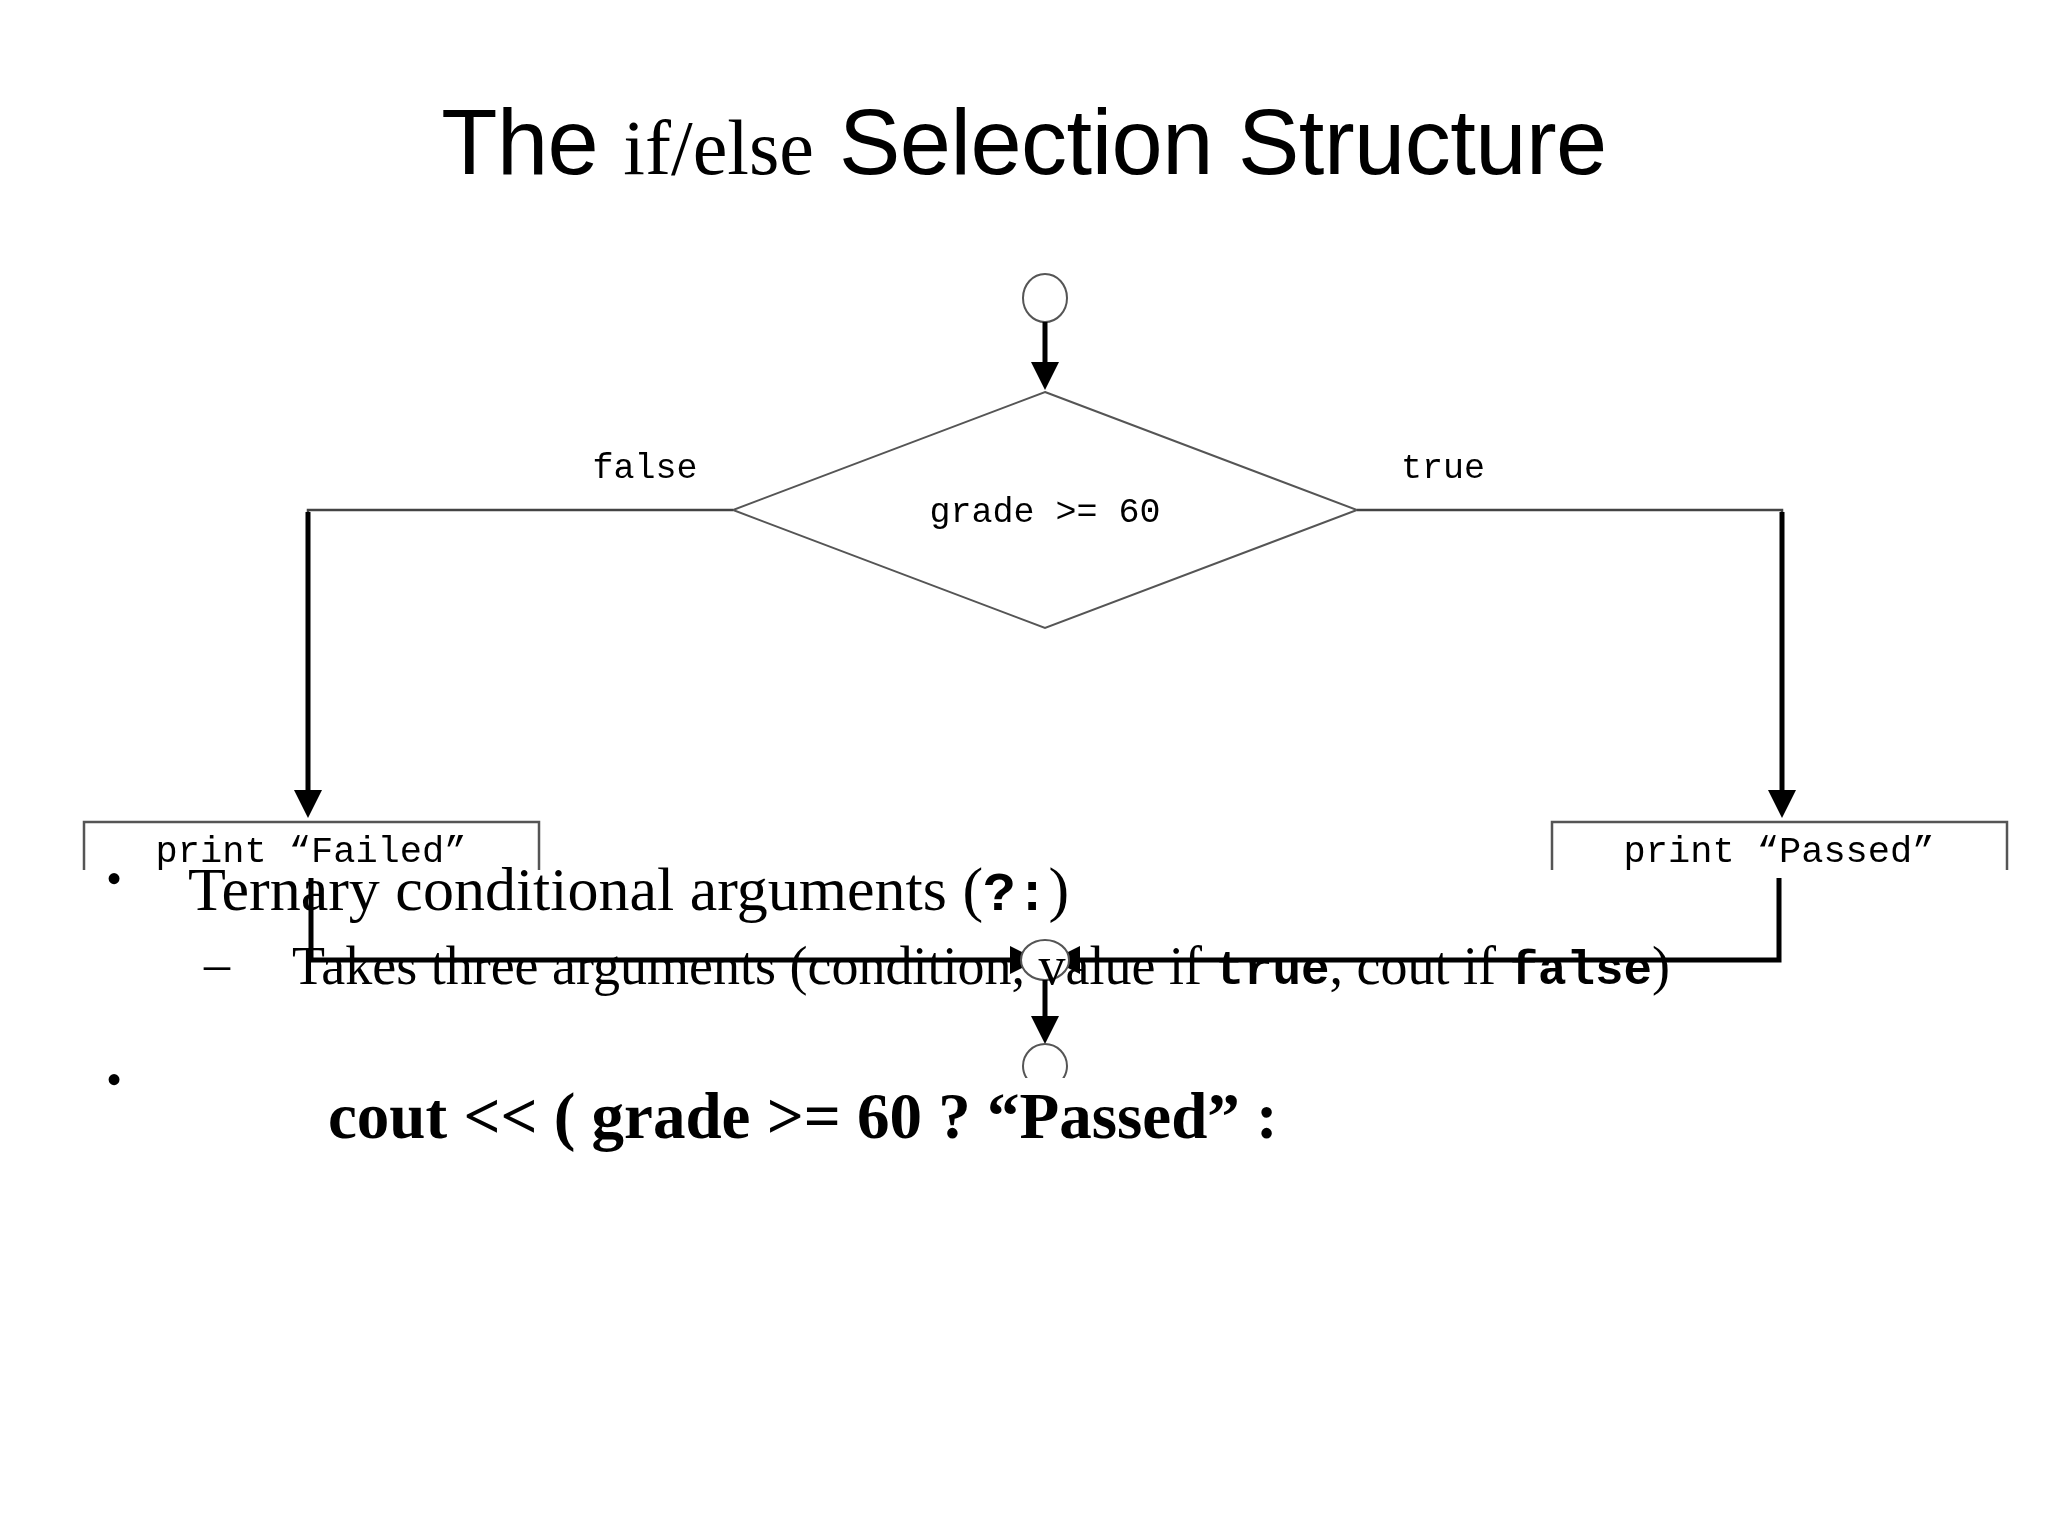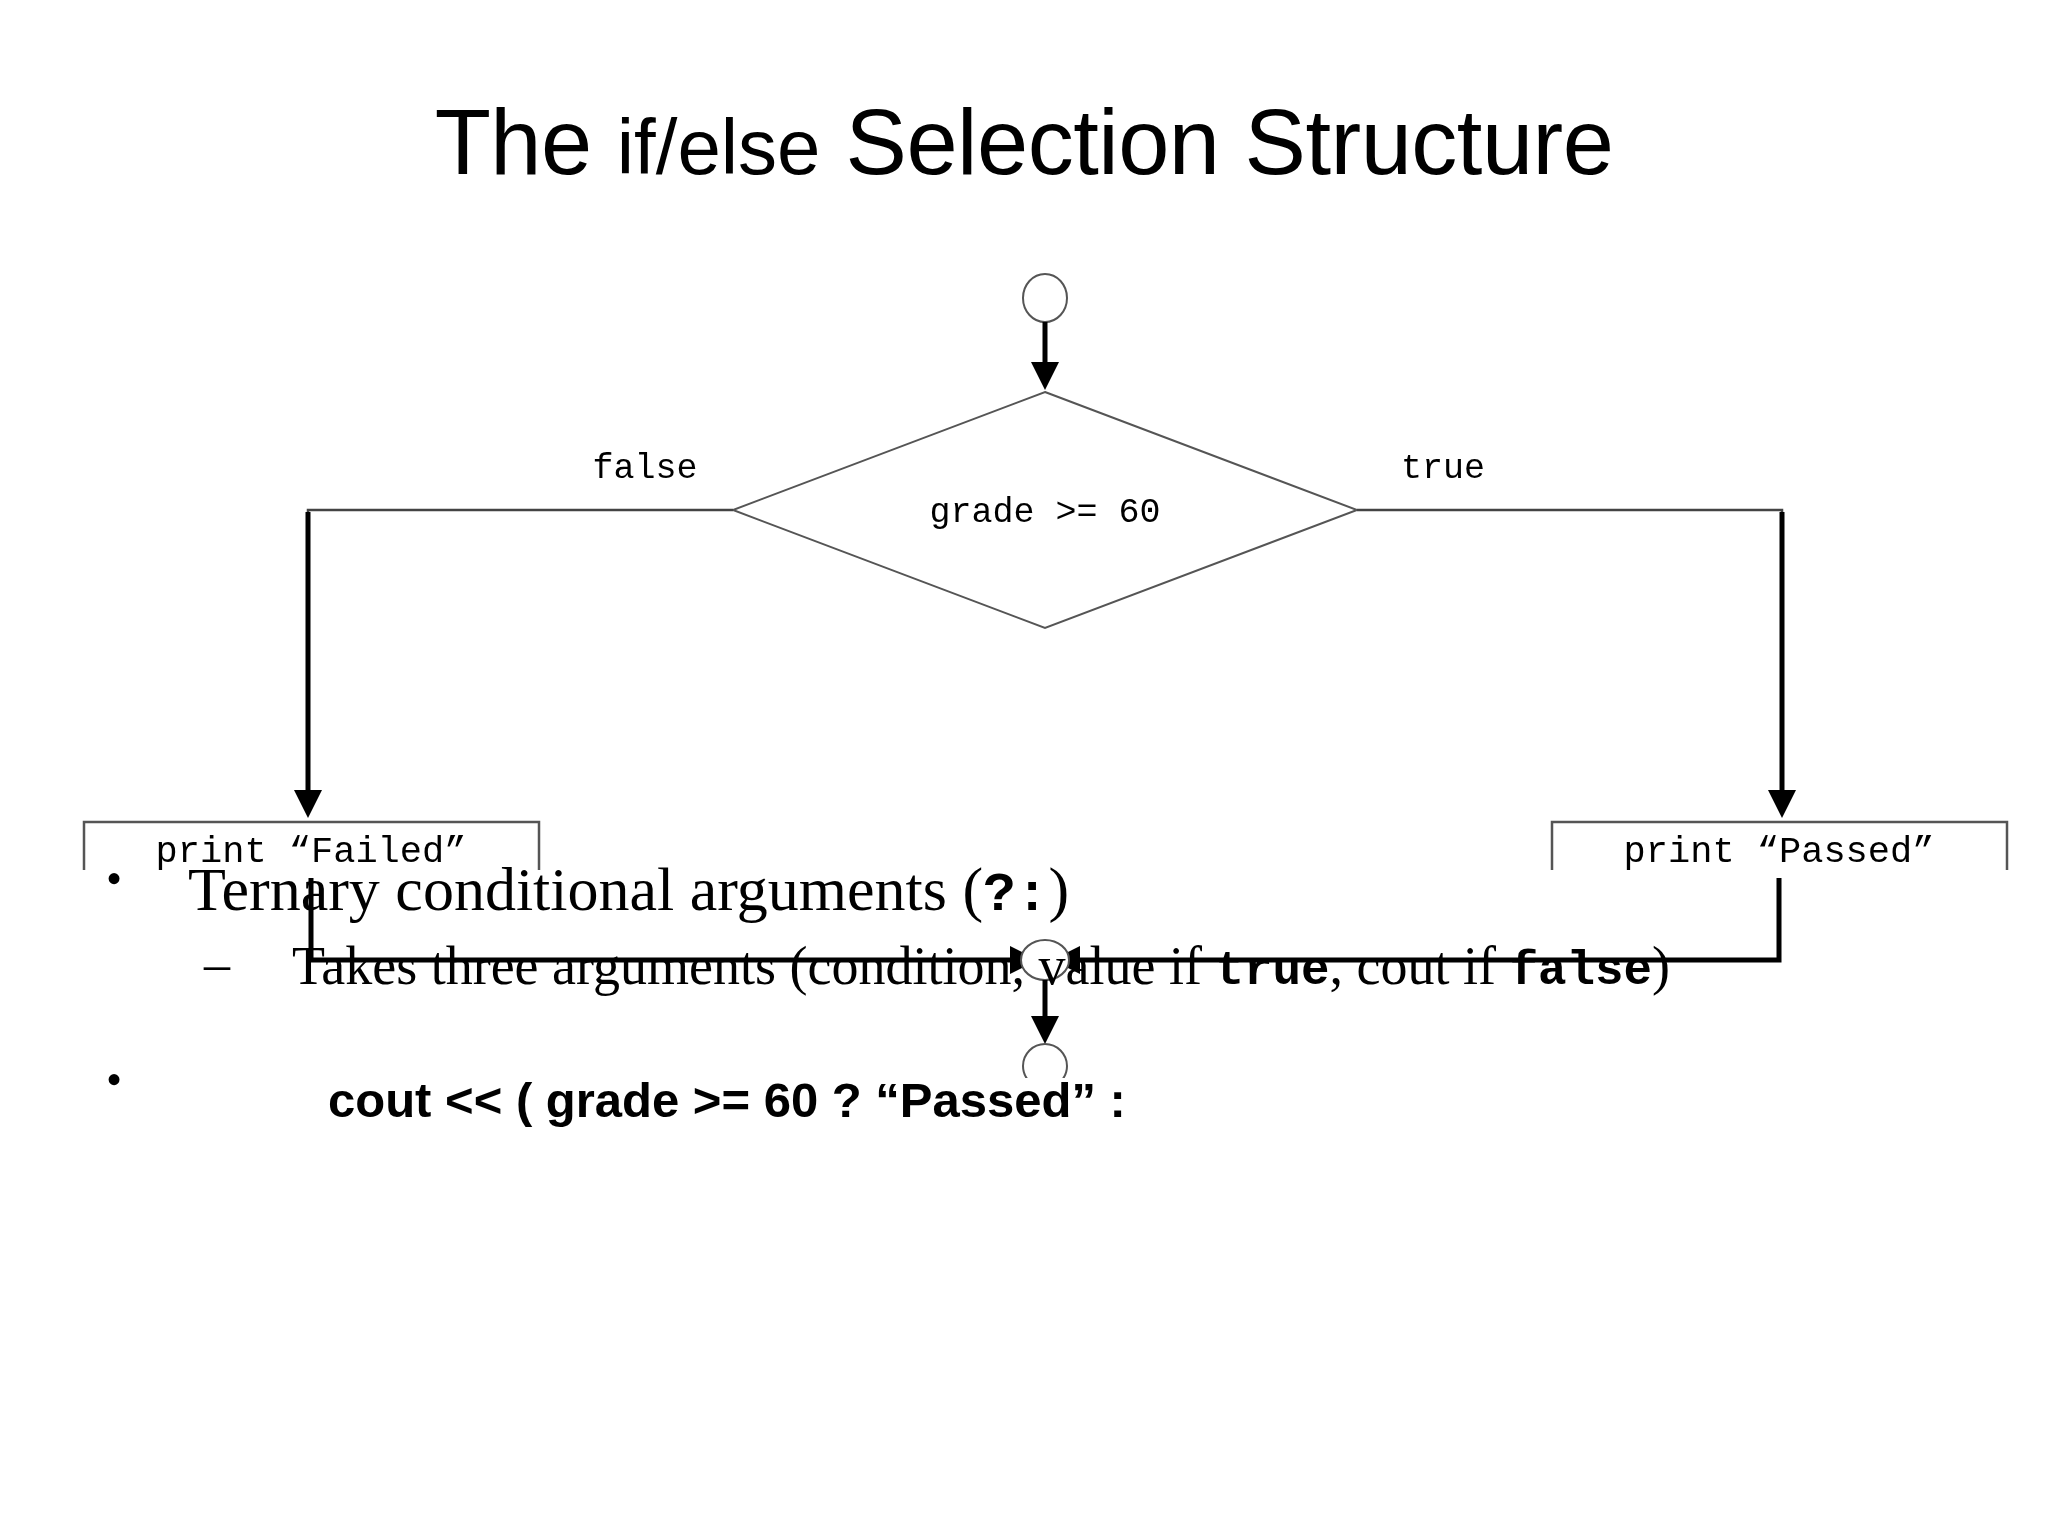--- a/index.html
+++ b/index.html
@@ -25,21 +25,21 @@
     top: 96px;
     width: 2048px;
     text-align: center;
     font-family: "Liberation Sans", "DejaVu Sans", sans-serif;
     font-size: 92px;
     line-height: 1.0;
     white-space: nowrap;
     letter-spacing: -0.5px;
   }
   .title .mono {
-    font-family: Liberation Sans, sans-serif;
+    font-family: Liberation Serif, serif;
     font-size: 78px;
     letter-spacing: 0px;
   }
 
   
   .flow {
     position: absolute;
     left: 0;
     top: 250px;
     width: 2048px;
@@ -107,24 +107,24 @@
   .bullet-l2 .marker {
     position: absolute;
     left: 108px;
     top: -2px;
     font-size: 52px;
   }
   .spacer-gap { height: 52px; }
 
   .code {
     margin-left: 232px;
-    margin-top: 14px;
-    font-family: Liberation Sans, sans-serif;
+    margin-top: 20px;
+    font-family: Liberation Serif, serif;
     font-weight: bold;
-    font-size: 49px;
+    font-size: 65px;
     line-height: 1.26;
     max-width: 1360px;
   }
   .code .cont { display: block; padding-left: 52px; }
 
   .mono-b {
     font-family: "Liberation Mono", "DejaVu Sans Mono", monospace;
     font-weight: bold;
     font-size: 0.88em;
   }

